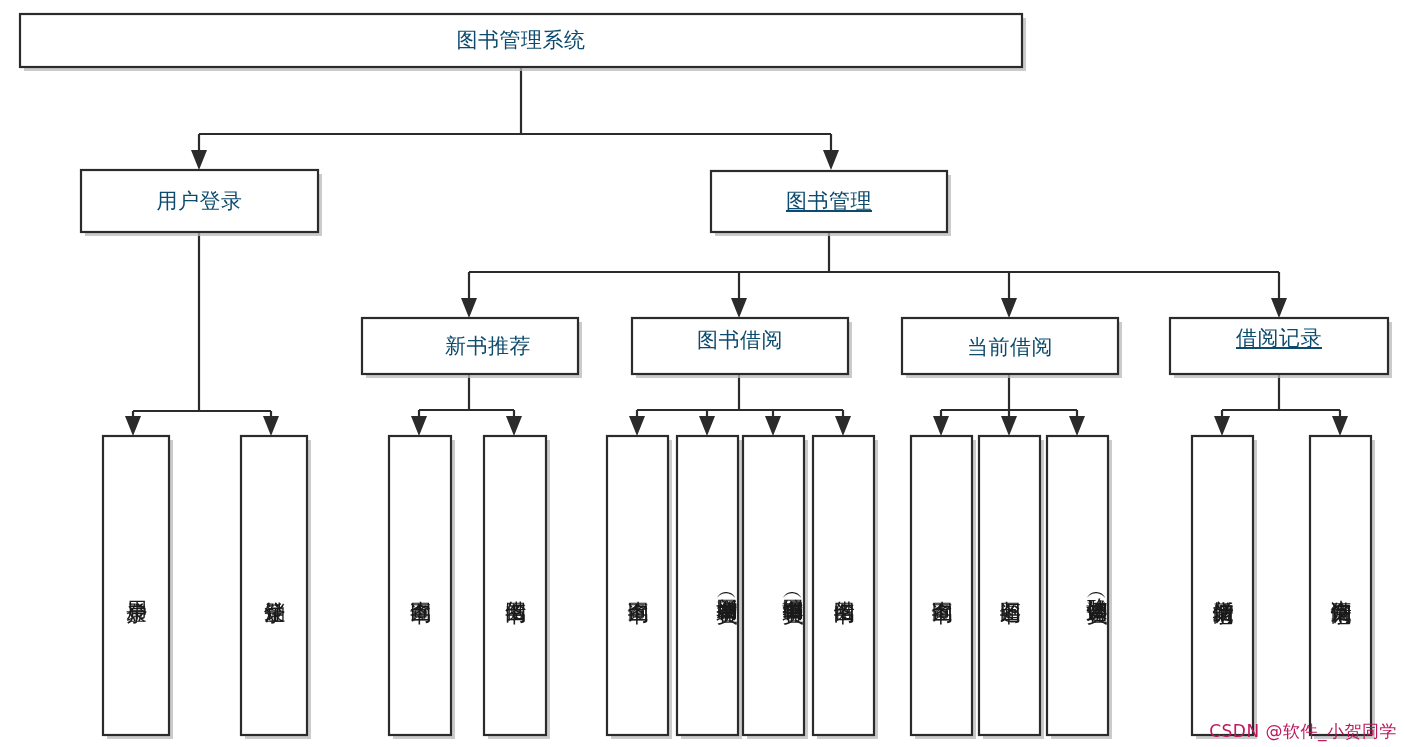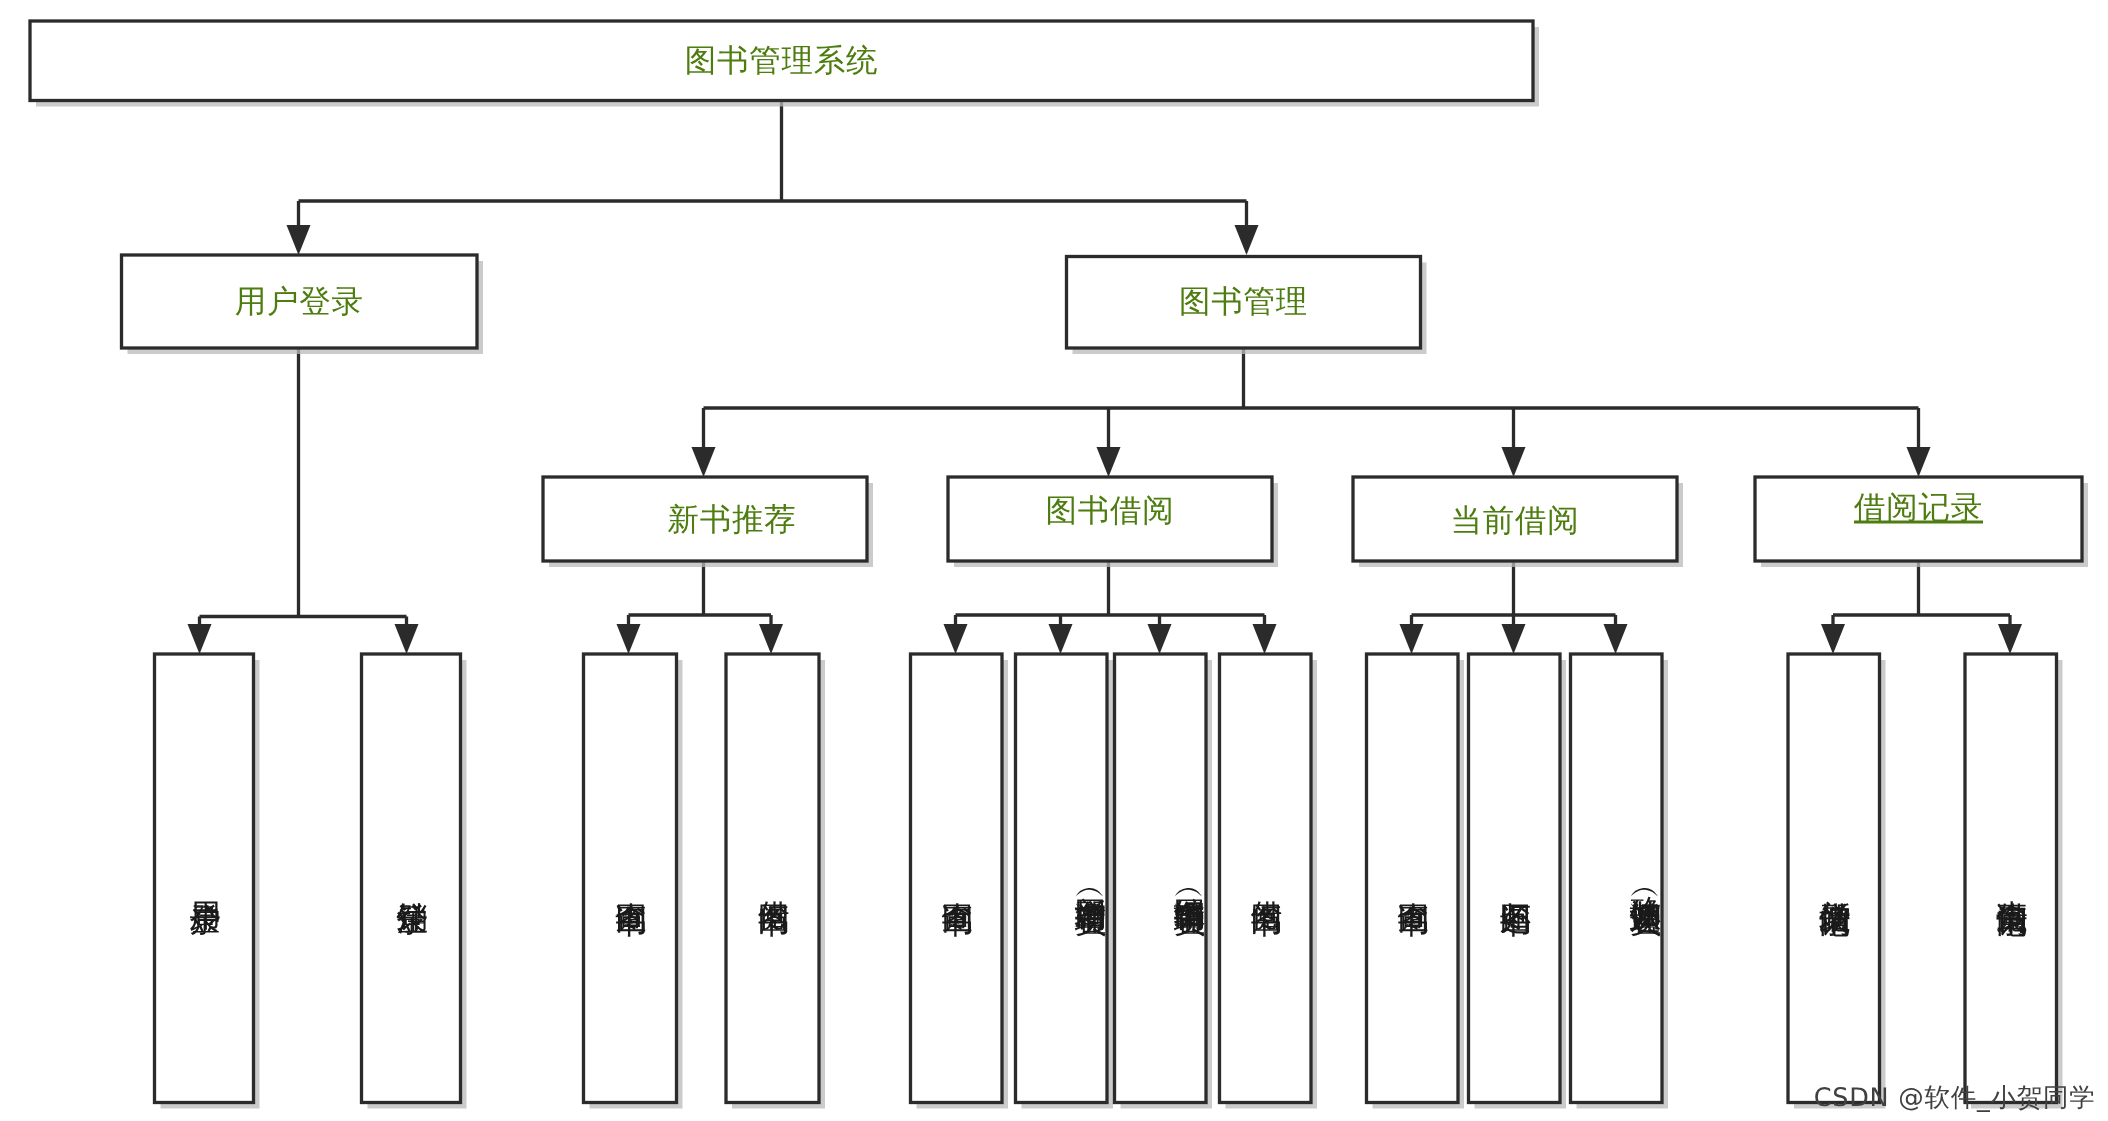--- a/index.html
+++ b/index.html
@@ -46,21 +46,21 @@
   .arrow-head {
     fill: #2b2b2b;
     stroke: none;
   }
   .node-label-h {
     position: absolute;
     display: flex;
     align-items: center;
     justify-content: center;
     text-align: center;
-    color: #4d7c0f;
+    color: #0c4a6e;
     font-size: 21px;
     line-height: 1.25;
     letter-spacing: 0.5px;
     white-space: nowrap;
     pointer-events: none;
   }
   .node-label-v {
     position: absolute;
     display: flex;
     align-items: center;
@@ -76,21 +76,21 @@
   }
   .hit-area {
     position: absolute;
     background: transparent;
   }
   #watermark {
     position: absolute;
     right: 8px;
     bottom: 4px;
     font-size: 17px;
-    color: #404040;
+    color: #be185d;
     letter-spacing: 0.5px;
     white-space: nowrap;
     font-family: "DejaVu Sans", "Liberation Sans", sans-serif;
   }
 </style>
 </head>
 <body>
 
 <div id="diagram-root">
 
@@ -227,21 +227,21 @@
     <rect class="node-box" x="1192" y="436" width="61" height="299"></rect>
 
     <rect class="node-shadow" x="1314" y="440" width="61" height="299"></rect>
     <rect class="node-box" x="1310" y="436" width="61" height="299"></rect>
 
   </svg>
 
   <div class="node-label-h" style="left:20px; top:14px; width:1002px; height:53px;">图书管理系统</div>
 
   <div class="node-label-h" style="left:81px; top:170px; width:237px; height:62px;">用户登录</div>
-  <div class="node-label-h" style="left:711px; top:171px; width:236px; height:61px;">图书管理</div>
+  <div class="node-label-h" style="left:711px; top:171px; width:236px; height:61px;text-decoration:underline;">图书管理</div>
 
   <div class="node-label-h" style="left:362px; top:318px; width:252px; height:56px;">新书推荐</div>
   <div class="node-label-h" style="left:632px; top:318px; width:216px; height:44px;">图书借阅</div>
   <div class="node-label-h" style="left:902px; top:318px; width:216px; height:59px;">当前借阅</div>
   <div class="node-label-h" style="left:1170px; top:318px; width:218px; height:40px;text-decoration:underline;">借阅记录</div>
 
   <div class="node-label-v" style="left:103px; top:436px; width:66px; height:299px;">用户登录</div>
   <div class="node-label-v" style="left:241px; top:436px; width:66px; height:299px;">注销登录</div>
 
   <div class="node-label-v" style="left:389px; top:436px; width:62px; height:299px;">查询图书</div>

